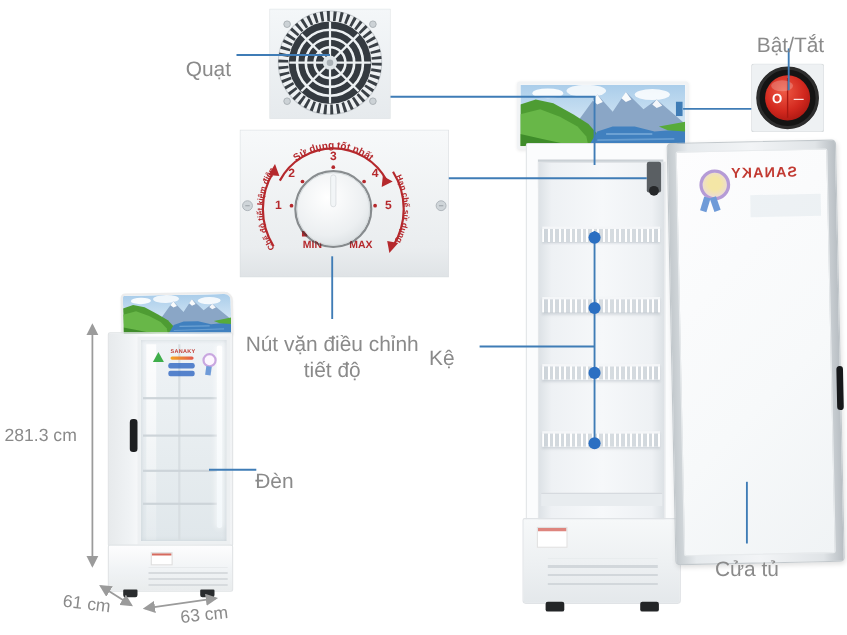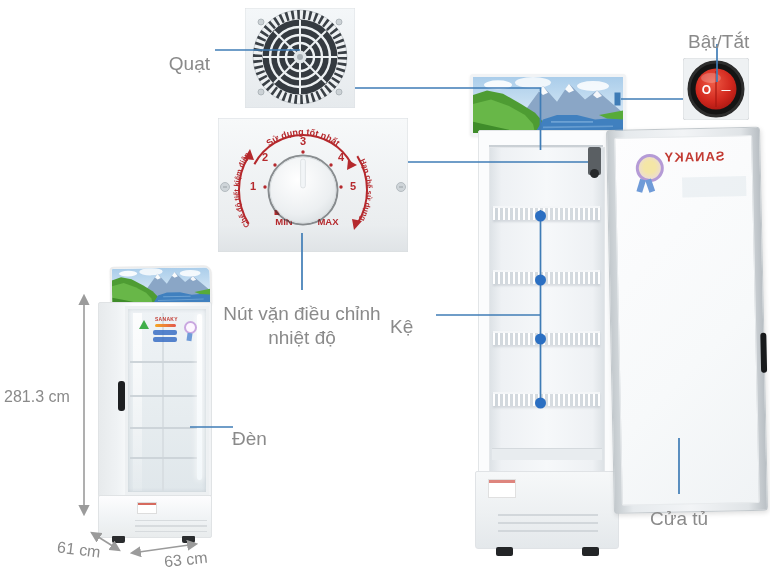--- a/index.html
+++ b/index.html
@@ -341,21 +341,21 @@
       <line x1="84" y1="296" x2="84" y2="514" marker-start="url(#arr)" marker-end="url(#arr)"></line>
       <line x1="92" y1="533" x2="119" y2="550" marker-start="url(#arr)" marker-end="url(#arr)"></line>
       <line x1="132" y1="553" x2="196" y2="544" marker-start="url(#arr)" marker-end="url(#arr)"></line>
     </g>
   </svg>
 
   <div class="lbl" style="left:158px;top:42px;width:52px;text-align:right">Quạt</div>
   <div class="lbl" style="left:688px;top:20px">Bật/Tắt</div>
   <div class="lbl" style="left:222px;top:292px;width:160px;text-align:center;white-space:normal">
     <span>Nút vặn điều chỉnh</span><br>
-    <span>nhiệt độ</span>
+    <span>tiết độ</span>
   </div>
   <div class="lbl" style="left:390px;top:305px">Kệ</div>
   <div class="lbl" style="left:232px;top:417px">Đèn</div>
   <div class="lbl" style="left:650px;top:497px">Cửa tủ</div>
   <div class="dim" style="left:4px;top:388px">281.3 cm</div>
   <div class="dim" style="left:57px;top:541px;transform:rotate(7deg)">61 cm</div>
   <div class="dim" style="left:164px;top:551px;transform:rotate(-6deg)">63 cm</div>
 
 </div>
 

